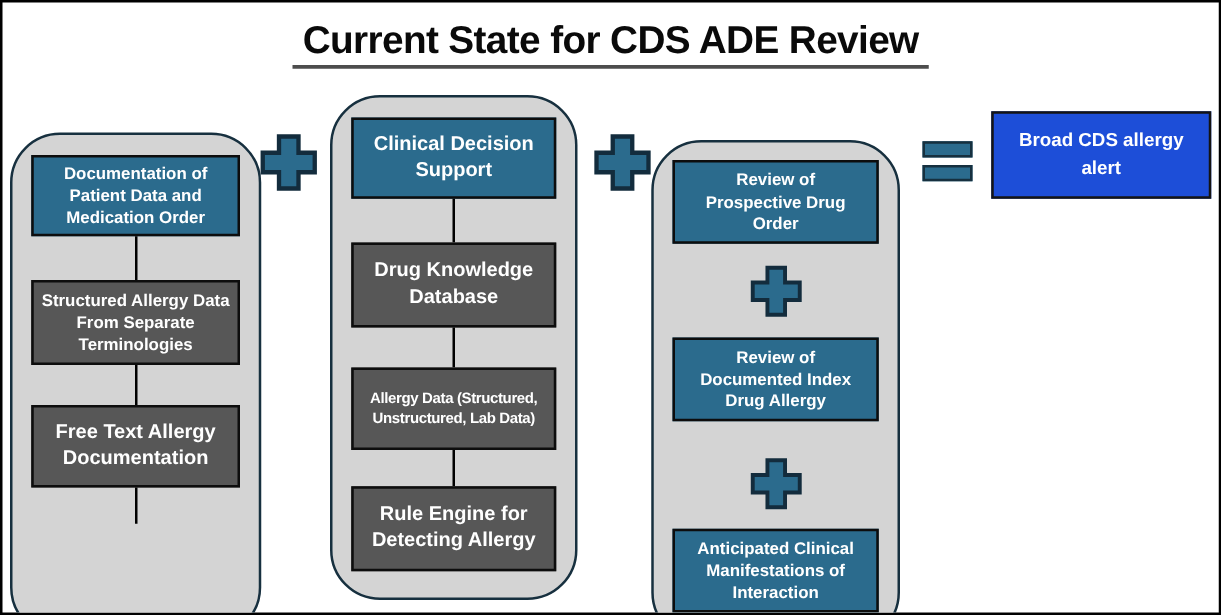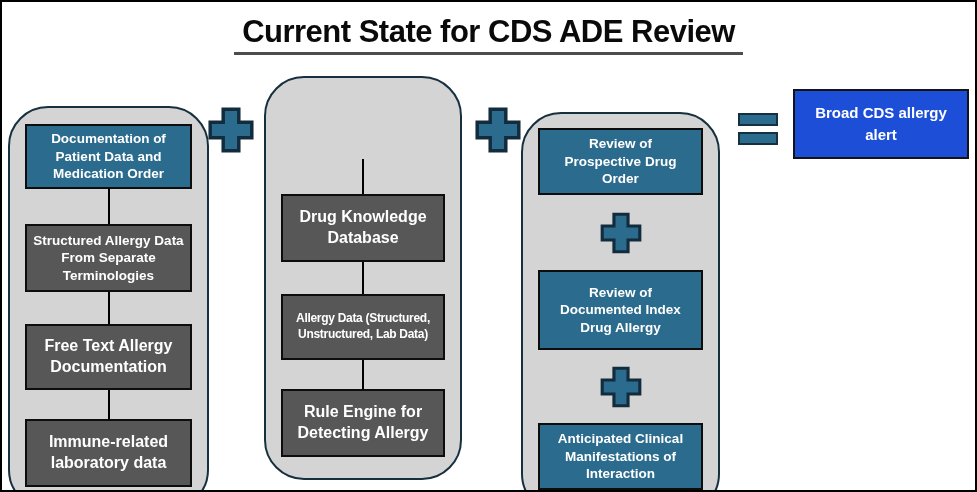--- a/index.html
+++ b/index.html
@@ -42,21 +42,21 @@
     box-sizing:border-box;
     padding:2px 3px;
   }
   .teal{background:#2b6b8d;}
   .gray{background:#575757;}
   .slot1{top:16px;height:65px;}
   .slot2{top:116px;height:68px;}
   .slot3{top:216px;height:66px;}
   .slot4{top:311px;height:68px;}
   .r1{top:14px;height:67px;}
-  .r2{top:156px;height:80px;}
+  .r2{top:156px;height:67px;}
   .r3{top:309px;height:67px;}
   .fs-sm{font-size:13.5px;}
   .fs-md{font-size:16px;}
   .fs-xs{font-size:12px;letter-spacing:-0.3px;}
   .narrow-135{max-width:135px;}
   .narrow-145{max-width:145px;}
   .link{
     position:absolute;left:50%;width:2px;margin-left:-1px;
     background:#000000;
   }
@@ -100,30 +100,30 @@
     </div>
     <div class="link link1"></div>
     <div class="node gray slot2 fs-sm">
       <span>Structured Allergy Data From Separate Terminologies</span>
     </div>
     <div class="link link2"></div>
     <div class="node gray slot3 fs-md">
       <span>Free Text Allergy Documentation</span>
     </div>
     <div class="link link3"></div>
-    <div class="node gray slot4 fs-md">
-      <span>Immune-related laboratory data</span>
-    </div>
   </div>
 
   <svg class="plus-mid plusA" viewBox="0 0 60 60">
     <path d="M21 6 H39 V21 H54 V39 H39 V54 H21 V39 H6 V21 H21 Z" fill="#2b6b8d" stroke="#132c3d" stroke-width="4"></path>
   </svg>
 
   <div class="pillar" id="c2">
+    <div class="node teal slot1 fs-md">
+      <span>Clinical Decision Support</span>
+    </div>
     <div class="link link1"></div>
     <div class="node gray slot2 fs-md">
       <span>Drug Knowledge Database</span>
     </div>
     <div class="link link2"></div>
     <div class="node gray slot3 fs-xs">
       <span>Allergy Data (Structured, Unstructured, Lab Data)</span>
     </div>
     <div class="link link3"></div>
     <div class="node gray slot4 fs-md">

